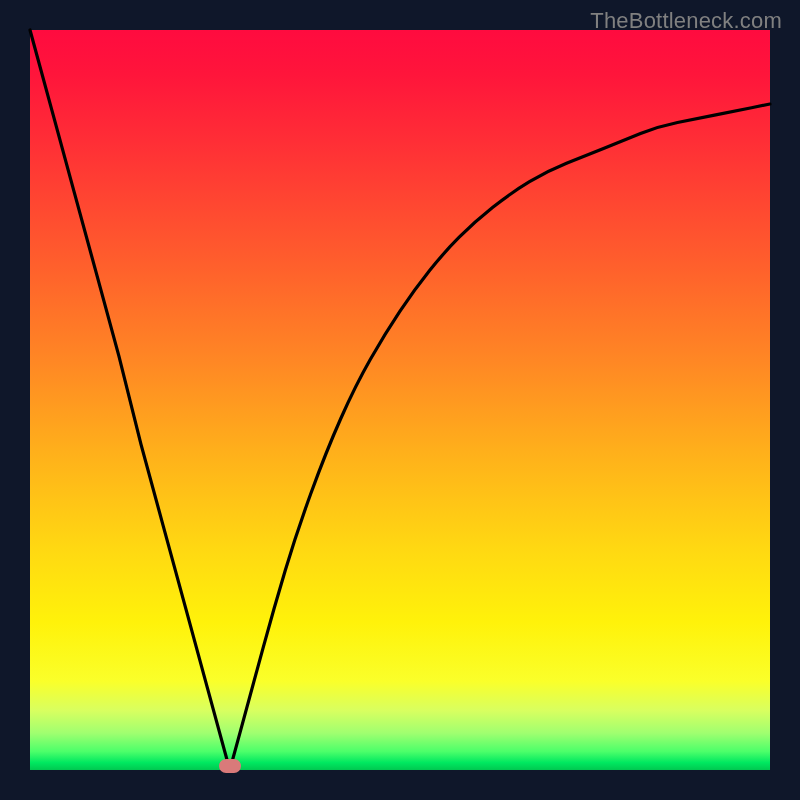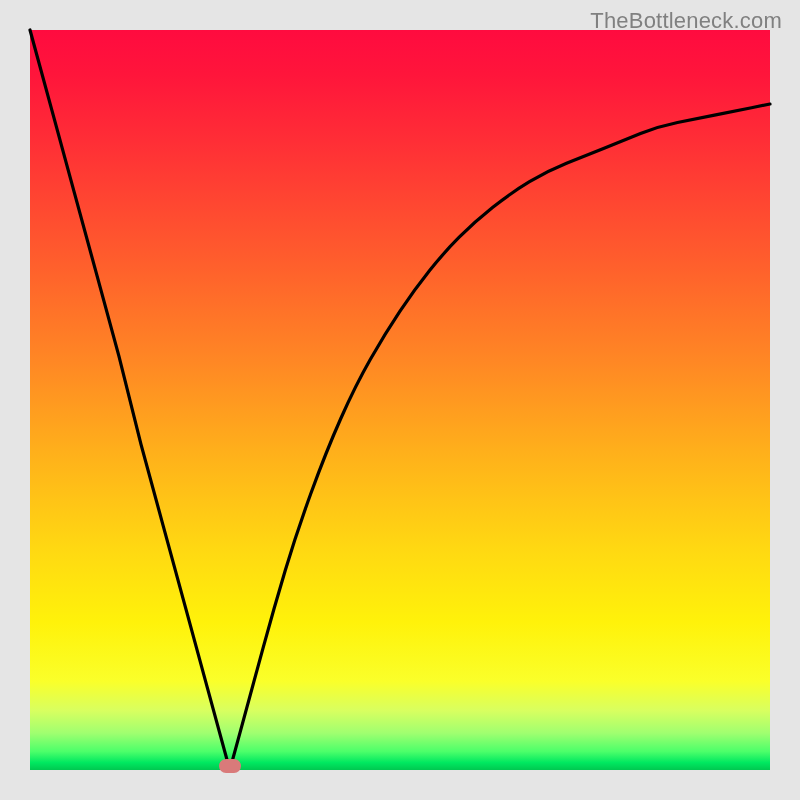--- a/index.html
+++ b/index.html
@@ -8,21 +8,21 @@
     width: 800px;
     height: 800px;
     background: #000;
     overflow: hidden;
     font-family: Arial, Helvetica, sans-serif;
   }
   .frame {
     position: relative;
     width: 800px;
     height: 800px;
-    background: #e5e5e5;
+    background: #0f172a;
   }
   .plot-area {
     position: absolute;
     left: 30px;
     top: 30px;
     width: 740px;
     height: 740px;
     
     background: linear-gradient(
       to bottom,

